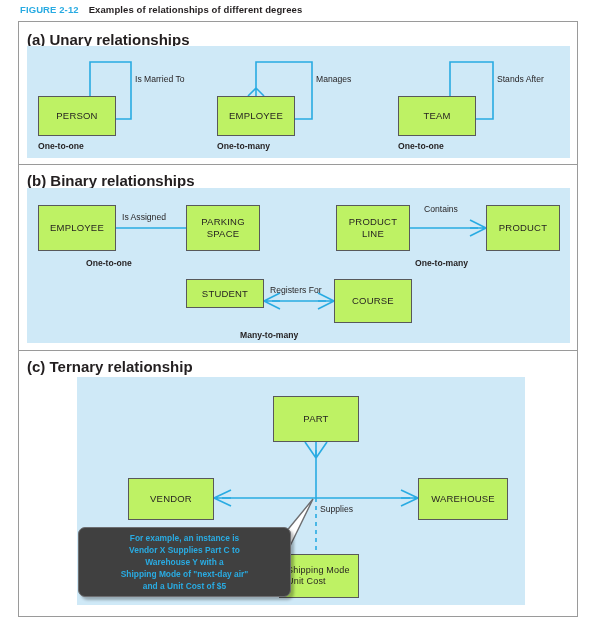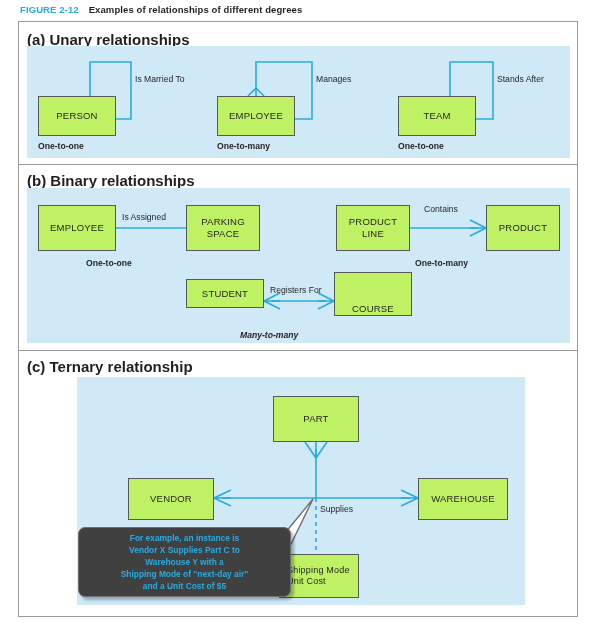--- a/index.html
+++ b/index.html
@@ -193,24 +193,24 @@
   <div class="rel-label" style="left:424px; top:204px;">Contains</div>
   <div class="entity" style="left:486px; top:205px; width:74px; height:46px;">
     <span>PRODUCT</span>
   </div>
   <div class="card-label" style="left:415px; top:258px;">One-to-many</div>
 
   <div class="entity" style="left:186px; top:279px; width:78px; height:29px;">
     <span>STUDENT</span>
   </div>
   <div class="rel-label" style="left:270px; top:285px;">Registers For</div>
-  <div class="entity" style="left:334px; top:272px; width:78px; height:44px;align-items:flex-end;">
+  <div class="entity" style="left:334px; top:279px; width:78px; height:44px;">
     <span>COURSE</span>
   </div>
-  <div class="card-label" style="left:240px; top:330px;font-style:italic;">Many-to-many</div>
+  <div class="card-label" style="left:240px; top:330px;">Many-to-many</div>
 
   <div class="divider" style="top:350px;"></div>
 
   <div class="section-title" style="left:27px; top:358px;">(c) Ternary relationship</div>
   <div class="blue-panel" style="left:77px; top:377px; width:448px; height:228px;"></div>
 
   <div class="entity" style="left:273px; top:396px; width:86px; height:46px;">
     <span>PART</span>
   </div>
   <div class="entity" style="left:128px; top:478px; width:86px; height:42px;">

